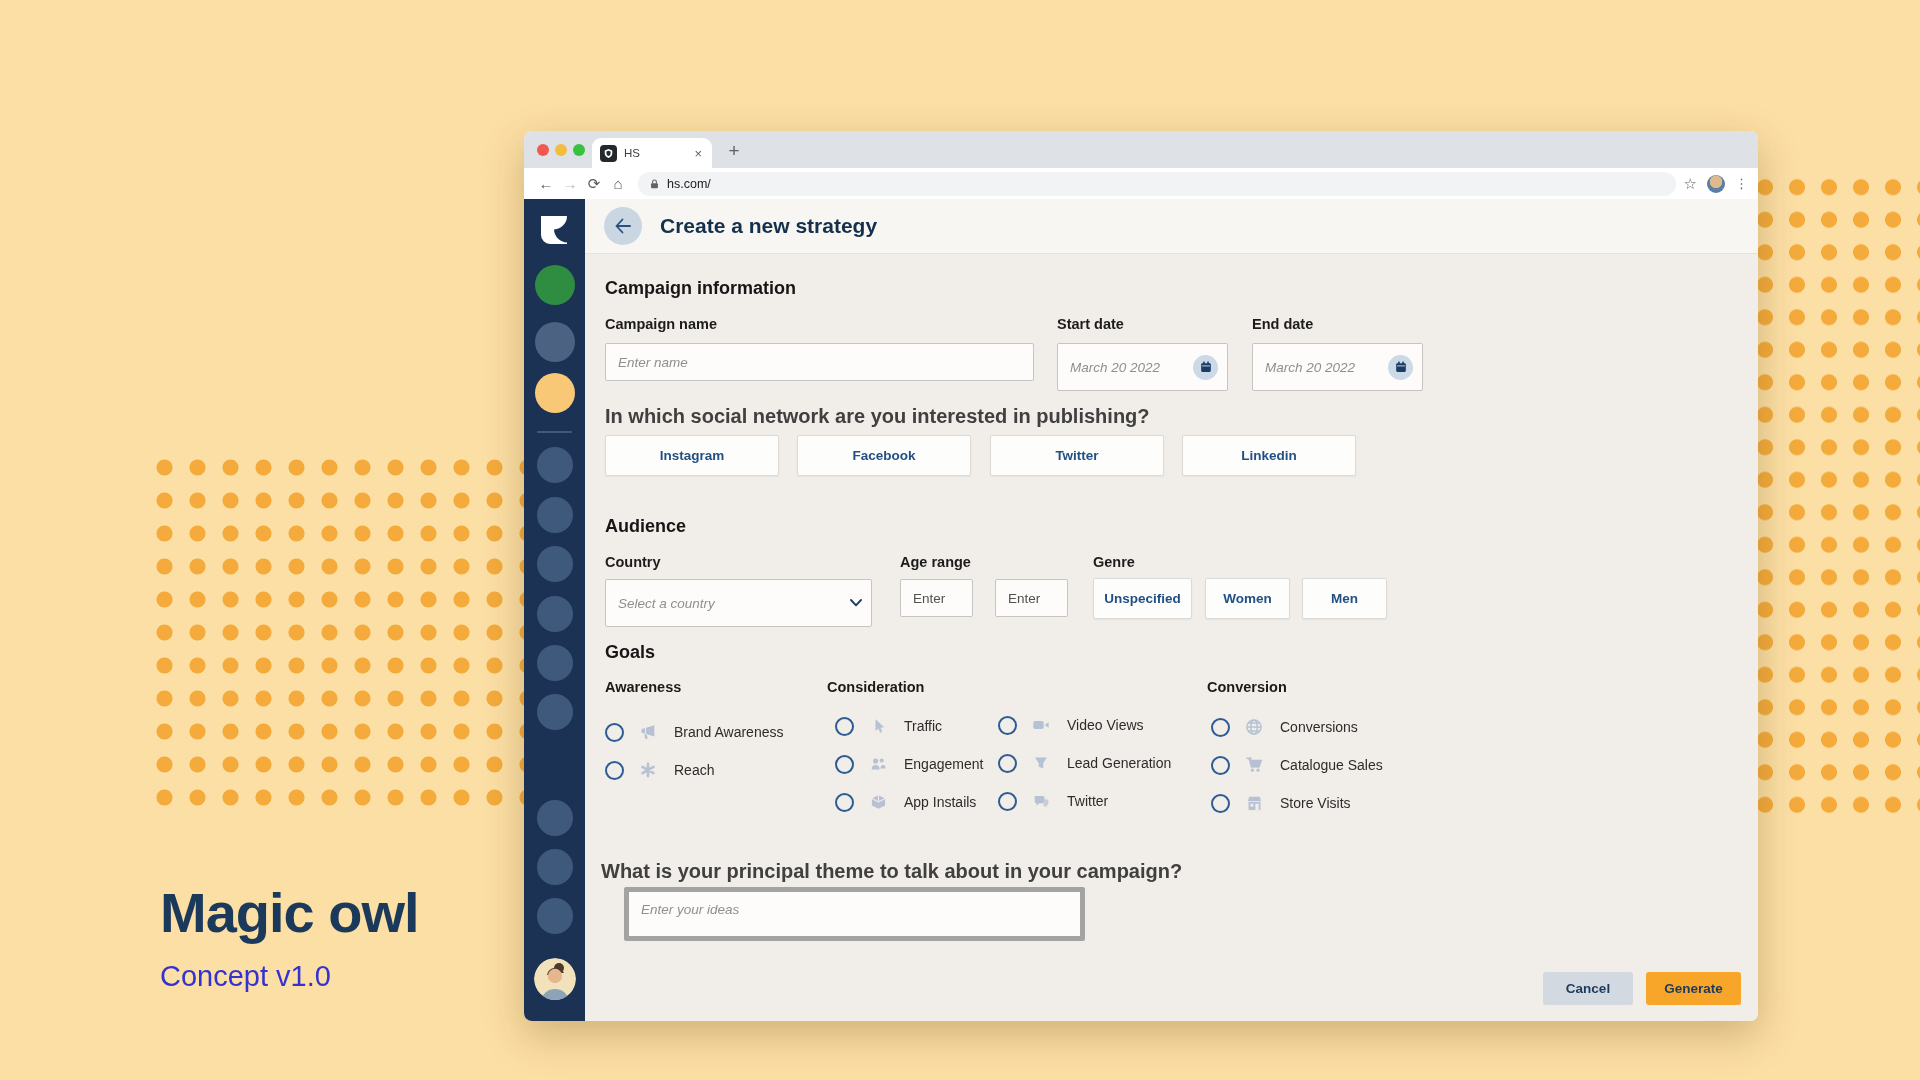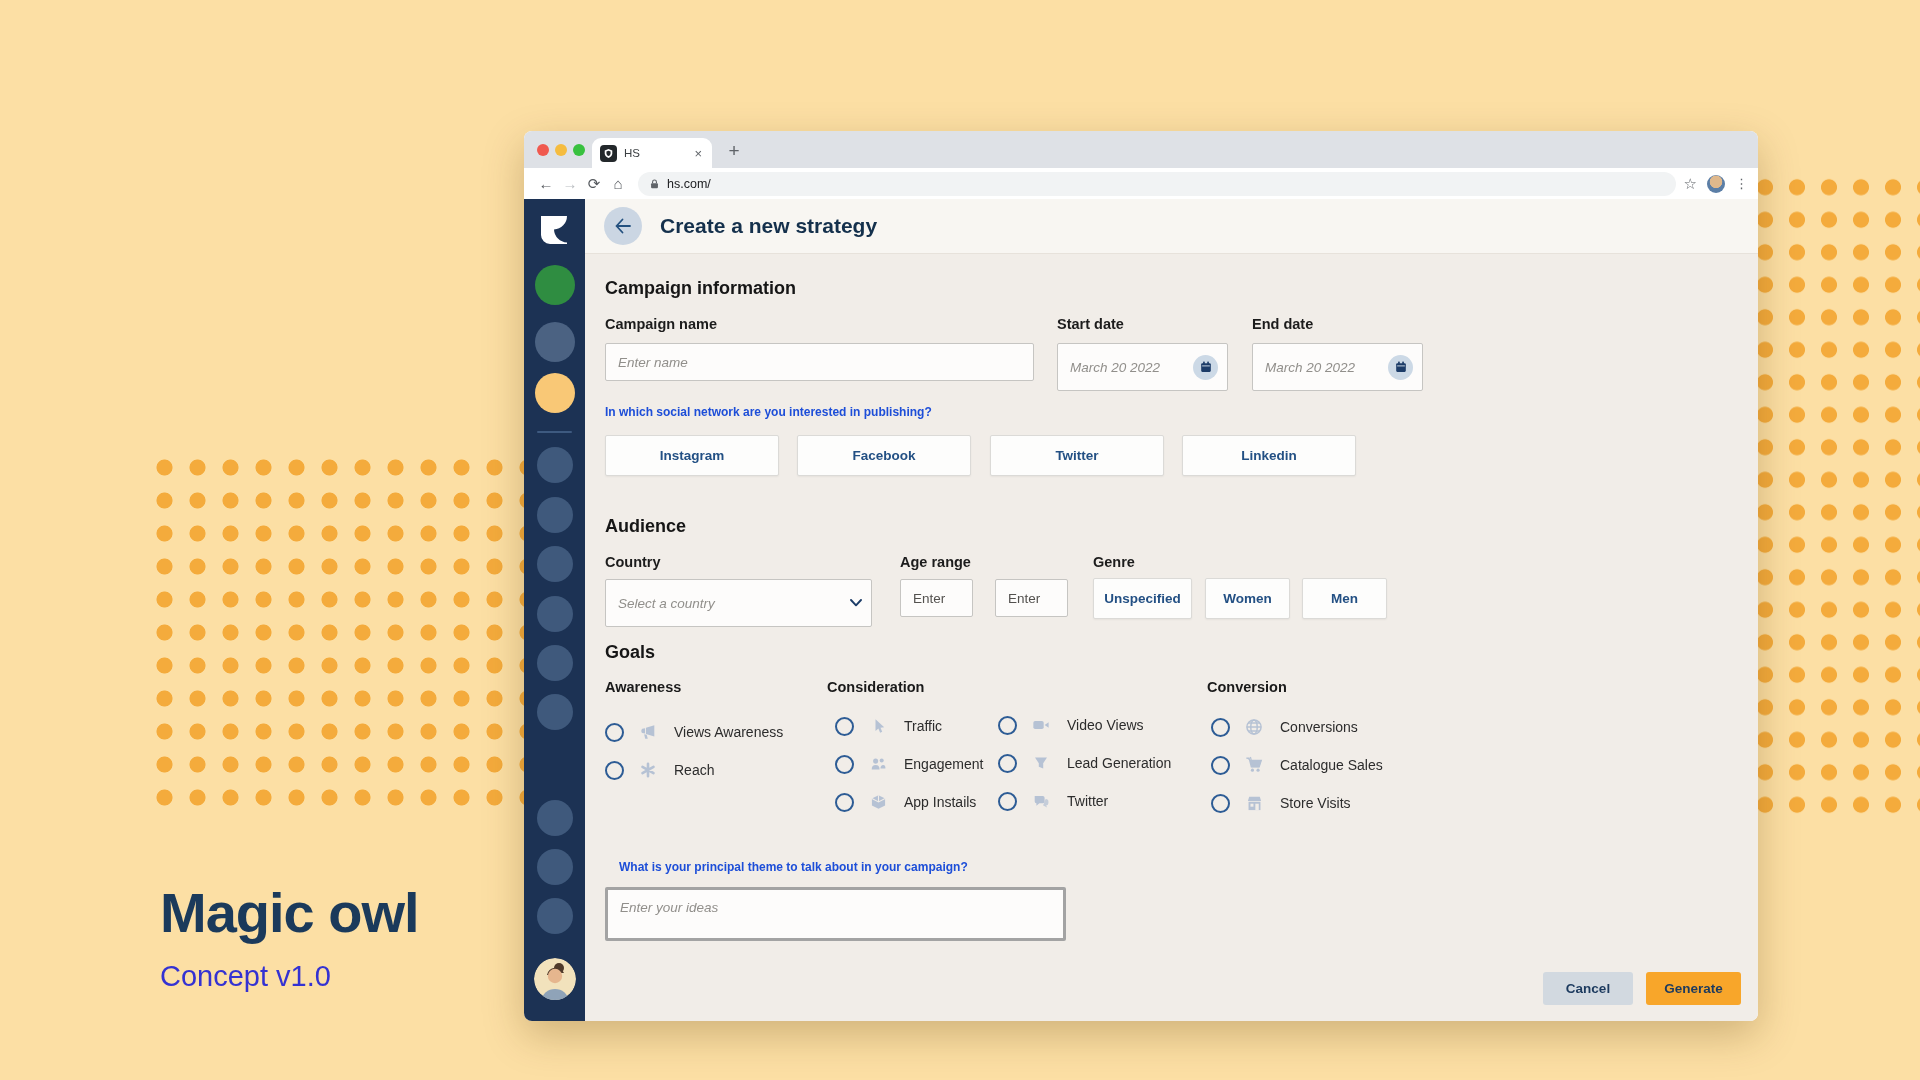--- a/index.html
+++ b/index.html
@@ -49,40 +49,40 @@
   .main{flex:1;display:flex;flex-direction:column;background:#f1ede8;}
   .app-header{height:54px;background:#f8f6f2;border-bottom:1px solid #e7e2db;display:flex;align-items:center;
               padding-left:19px;flex:none;}
   .back-btn{width:38px;height:38px;border-radius:50%;background:#cbd6e3;display:flex;align-items:center;justify-content:center;flex:none;}
   .app-title{font-size:21px;font-weight:700;color:#14304c;margin-left:18px;}
   .content{position:relative;flex:1;}
 
   
   .h-section{position:absolute;font-size:18px;font-weight:700;color:#161616;}
   .f-label{position:absolute;font-size:14.5px;font-weight:700;color:#1c1c1c;}
-  .f-question{position:absolute;font-size:12px;font-weight:700;color:#1d4ed8;}
+  .f-question{position:absolute;font-size:20px;font-weight:700;color:#404040;}
   .t-input{position:absolute;height:38px;background:#fdfcfb;border:1px solid #c6c5c2;border-radius:2px;
            box-sizing:border-box;font-family:"Liberation Sans",sans-serif;font-size:13.5px;color:#333;padding:0 12px;outline:none;}
   .t-input::placeholder{font-style:italic;color:#918f8b;}
   .age::placeholder{font-style:normal;color:#53514e;}
   .field{position:absolute;height:48px;background:#fdfcfb;border:1px solid #c6c5c2;border-radius:2px;
          box-sizing:border-box;display:flex;align-items:center;padding:0 9px 0 12px;}
   .ph{font-style:italic;color:#918f8b;font-size:13.5px;flex:1;}
   .cal-wrap{width:25px;height:25px;border-radius:50%;background:#ccd9e6;display:flex;align-items:center;justify-content:center;flex:none;}
   .opt-btn{position:absolute;height:39px;background:#fdfdfc;border:1px solid #dbdad7;border-radius:2px;
            box-shadow:0 1px 2px rgba(0,0,0,.05);display:flex;align-items:center;justify-content:center;
            font-family:"Liberation Sans",sans-serif;font-size:13.5px;font-weight:700;color:#235084;}
   .goal-col-title{position:absolute;font-size:14.5px;font-weight:700;color:#1a1a1a;}
   .goal-col{position:absolute;display:flex;flex-direction:column;gap:14px;}
   .goal-row{display:flex;align-items:center;height:24px;}
   .radio{width:15px;height:15px;border:2px solid #2d5c95;border-radius:50%;background:transparent;flex:none;}
   .gicon{width:18px;height:18px;margin-left:15px;flex:none;display:flex;align-items:center;justify-content:center;}
   .glabel{font-size:14px;color:#2c2c2c;margin-left:17px;white-space:nowrap;}
-  .textarea{position:absolute;background:#fdfcfb;border:3px solid #a3a3a3;border-radius:2px;box-sizing:border-box;
-            font-family:"Liberation Sans",sans-serif;font-size:13.5px;padding:10px 12px;resize:none;outline:none;color:#333;}
+  .textarea{position:absolute;background:#fdfcfb;border:5px solid #a3a3a3;border-radius:2px;box-sizing:border-box;
+            font-family:"Liberation Sans",sans-serif;font-size:13.5px;padding:10px 12px;resize:none;outline:none;color:#333;margin-left:19px;}
   .textarea::placeholder{font-style:italic;color:#918f8b;}
   .btn{position:absolute;height:33px;border:none;border-radius:3px;font-family:"Liberation Sans",sans-serif;
        font-size:13.5px;font-weight:700;display:flex;align-items:center;justify-content:center;}
   .btn-cancel{background:#d2d9e0;color:#1c3a5e;}
   .btn-generate{background:#f8a62a;color:#1c3a5e;}
 </style>
 </head>
 <body>
 
 <div class="stage">
@@ -238,21 +238,21 @@
           <div class="goal-col" style="left:20px;top:466px">
             <div class="goal-row">
               <span class="radio"></span>
               <span class="gicon">
                 <svg width="18" height="18" viewBox="0 0 16 16" fill="#b6c2d4">
                     <path d="M13.6 2 L13.6 12 L6.2 9.7 L6.2 4.3 Z"></path>
                     <path d="M5.4 4.6 L5.4 9.4 L2.9 8.8 A2.3 2.3 0 0 1 2.9 5.2 Z"></path>
                     <path d="M4.6 9.9 L6.8 10.5 L7.8 14 L5.5 14 Z"></path>
                   </svg>
               </span>
-              <span class="glabel">Views Awareness</span>
+              <span class="glabel">Brand Awareness</span>
             </div>
             <div class="goal-row">
               <span class="radio"></span>
               <span class="gicon">
                 <svg width="18" height="18" viewBox="0 0 16 16" fill="none" stroke="#b6c2d4" stroke-width="2.3" stroke-linecap="round">
                     <path d="M8 2.5 V13.5 M3.1 5.2 L12.9 10.8 M3.1 10.8 L12.9 5.2"></path>
                   </svg>
               </span>
               <span class="glabel">Reach</span>
             </div>
@@ -355,21 +355,21 @@
                     <path d="M1.8 5.6 L3 1.6 H13 L14.2 5.6 Z"></path>
                     <rect x="2.4" y="6.4" width="11.2" height="7.8"></rect>
                     <rect x="8.8" y="8.2" width="3.2" height="6" fill="#f1ede8"></rect>
                     <rect x="4.2" y="8.2" width="2.8" height="2.8" fill="#f1ede8"></rect>
                   </svg>
               </span>
               <span class="glabel">Store Visits</span>
             </div>
           </div>
 
-          <div class="f-question" style="left:34px;top:606px">What is your principal theme to talk about in your campaign?</div>
+          <div class="f-question" style="left:16px;top:606px">What is your principal theme to talk about in your campaign?</div>
           <textarea class="textarea" style="left: 20px; top: 633px; width: 461px; height: 54px;" placeholder="Enter your ideas"></textarea>
 
           <div class="btn btn-cancel" style="left:958px;top:718px;width:90px">Cancel</div>
           <div class="btn btn-generate" style="left:1061px;top:718px;width:95px">Generate</div>
 
         </div>
       </div>
     </div>
   </div>
 </div>

